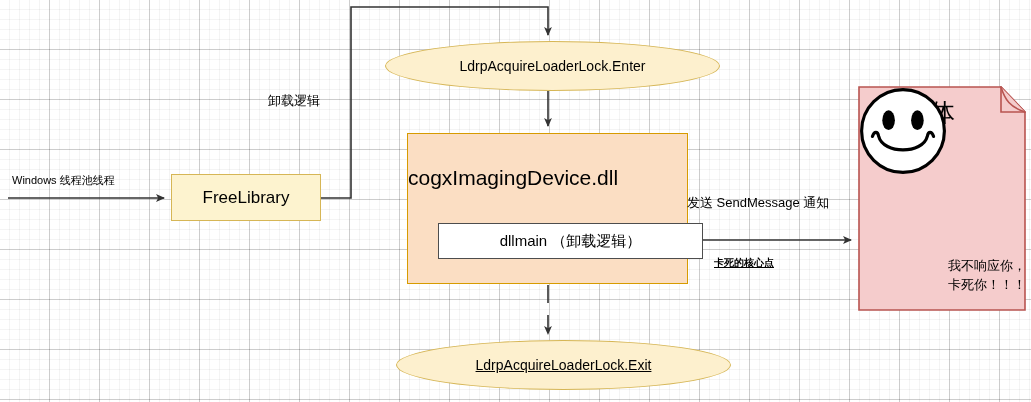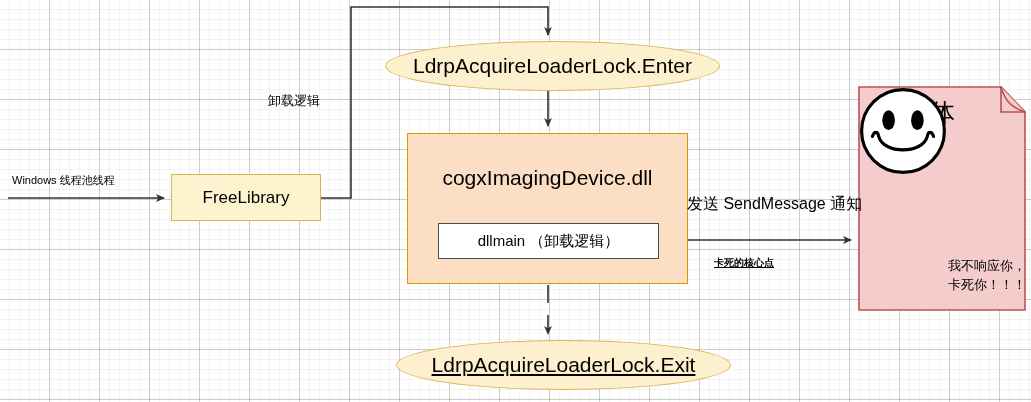--- a/index.html
+++ b/index.html
@@ -41,41 +41,41 @@
     background: #fdf3cf;
     border: 1.5px solid #d6b656;
     font-size: 17px;
     text-align: right;
   }
 
   .ellipse-node {
     background: #fdf0ce;
     border: 1.5px solid #d6b656;
     border-radius: 50%;
-    font-size: 21px;
+    font-size: 14px;
   }
   #ldrp-enter-node { left: 385px; top: 41px; width: 335px; height: 50px; }
   #ldrp-exit-node  { left: 396px; top: 340px; width: 335px; height: 50px; text-decoration: underline; }
 
   #dll-node {
     left: 407px; top: 133px; width: 281px; height: 151px;
     background: #fbdec3;
     border: 1.5px solid #d79b00;
     display: block;
   }
   #dll-title {
     position: absolute;
     left: 0; right: 0; top: 32px;
-    text-align: center;
+    text-align: left;
     font-size: 21px;
     color: #000;
   }
   #dllmain-node {
     position: absolute;
-    left: 30px; top: 89px; width: 221px; height: 36px;
+    left: 30px; top: 89px; width: 265px; height: 36px;
     background: #ffffff;
     border: 1.5px solid #4d4d4d;
     display: flex;
     align-items: center;
     justify-content: center;
     font-size: 15px;
     color: #000;
     box-sizing: border-box;
   }
 
@@ -107,21 +107,21 @@
   }
 
   
   .edge-label {
     position: absolute;
     color: #000;
     white-space: nowrap;
   }
   #label-threadpool { left: 12px;  top: 173px; font-size: 11px; }
   #label-unload     { left: 268px; top: 92px;  font-size: 13px; }
-  #label-sendmsg    { left: 687px; top: 194px; font-size: 16px; }
+  #label-sendmsg    { left: 687px; top: 194px; font-size: 13px; }
   #label-core       { left: 714px; top: 256px; font-size: 10px; font-weight: bold; text-decoration: underline; }
 
   #connectors { position: absolute; left: 0; top: 0; }
 </style>
 </head>
 <body>
 
 <div id="canvas">
 
   <svg id="connectors" width="1031" height="402">

